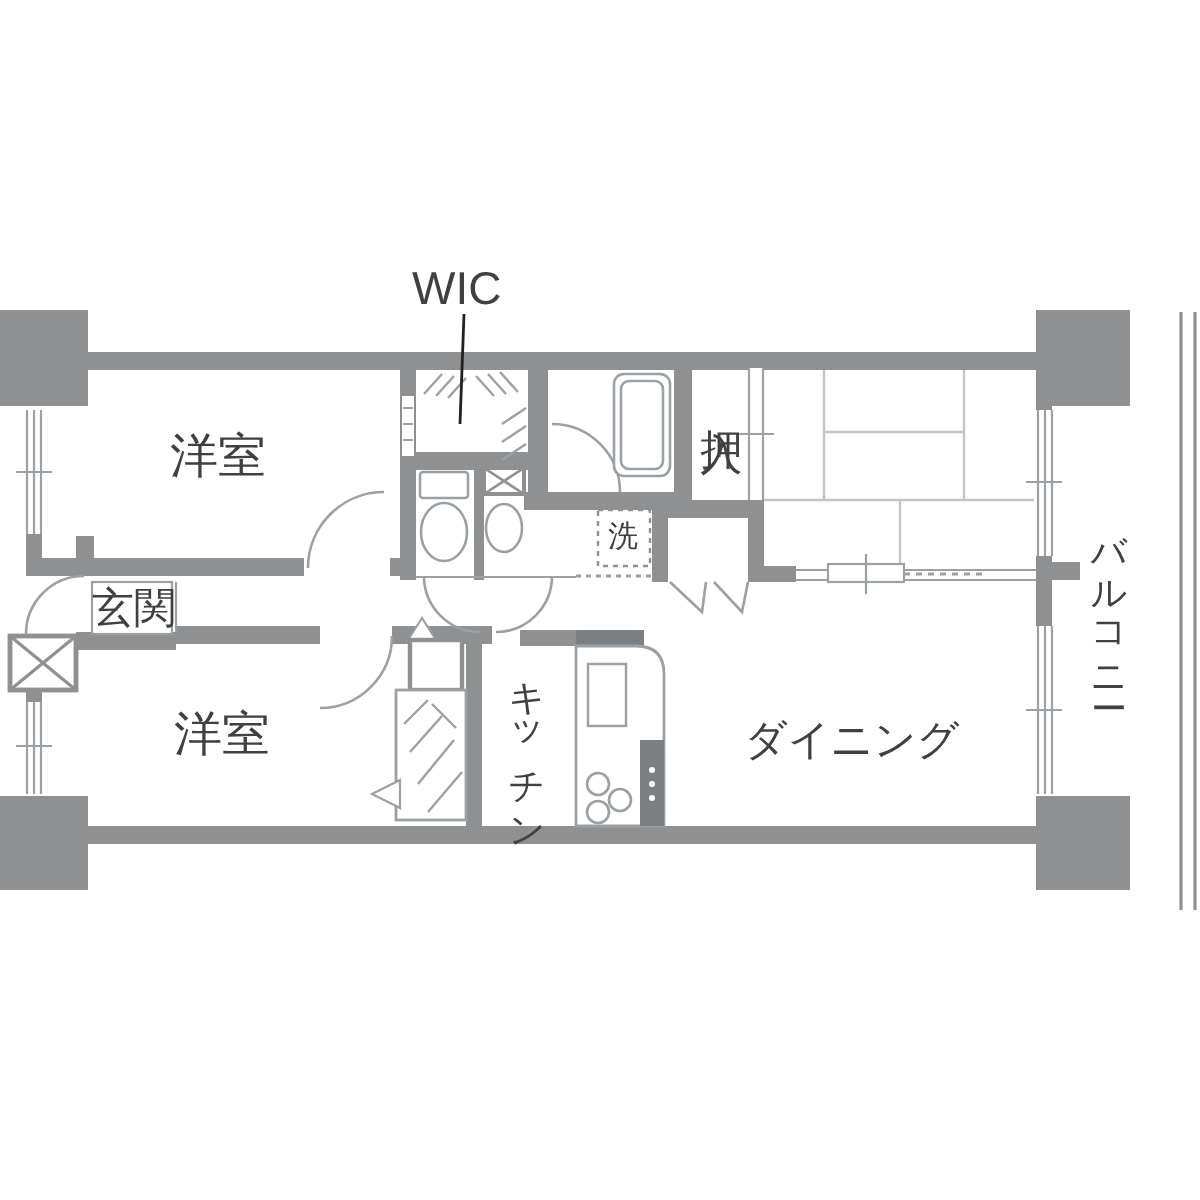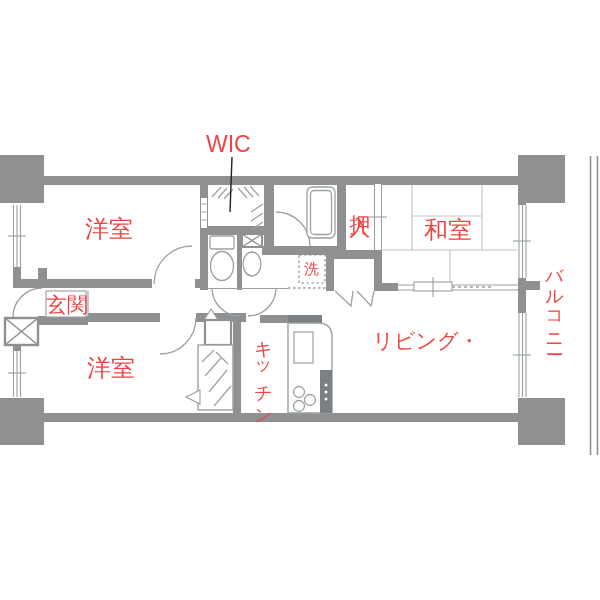--- a/index.html
+++ b/index.html
@@ -1,19 +1,19 @@
 <!DOCTYPE html>
 <html><head>
 <meta charset="utf-8">
 <style>
   html,body{margin:0;padding:0;background:#ffffff;}
   #stage{position:relative;width:600px;height:600px;background:#ffffff;overflow:hidden;
          font-family:"Liberation Sans","DejaVu Sans",sans-serif;color:#111;}
   #plan-svg{position:absolute;left:0;top:0;}
-  .lbl{position:absolute;line-height:1.08;white-space:nowrap;color:#ef4444;}
+  .lbl{position:absolute;line-height:1.08;white-space:nowrap;color:#404040;}
   .ctr{text-align:center;font-family:Liberation Mono, monospace;}
   .v{writing-mode:vertical-rl;text-orientation:mixed;letter-spacing:2px;}
 </style>
 </head>
 <body>
 
 <div id="stage">
 
 <svg id="plan-svg" width="600" height="600" viewBox="0 0 600 600">
   <g fill="#8e9092" stroke="none">
@@ -209,29 +209,28 @@
           <circle cx="326" cy="392" r="1.5"></circle>
           <circle cx="326" cy="399" r="1.5"></circle>
     </g>
   </g>
 </svg>
 
 <div class="lbl" style="left:206px;top:132px;font-size:23px;">WIC</div>
 
 <div class="lbl ctr" style="left:61px;top:218px;width:96px;font-size:24px;">洋室</div>
 
-<div class="lbl ctr" style="left:400px;top:219px;width:96px;font-size:24px;">和室</div>
 
 <div class="lbl v" style="left:348px;top:198px;font-size:21px;letter-spacing:1px;">押入</div>
 
 <div class="lbl" style="left:304px;top:261px;font-size:15px;">洗</div>
 
 <div class="lbl ctr" style="left:46px;top:296px;width:40px;font-size:21px;">玄関</div>
 
 <div class="lbl ctr" style="left:63px;top:357px;width:96px;font-size:24px;">洋室</div>
 
 <div class="lbl v" style="left:253px;top:328px;font-size:18px;">キッチン</div>
 
-<div class="lbl ctr" style="left:371px;top:332px;width:110px;font-size:21px;">リビング・</div>
+<div class="lbl ctr" style="left:371px;top:362px;width:110px;font-size:21px;">ダイニング</div>
 
 <div class="lbl v" style="left:544px;top:255px;font-size:18px;">バルコニー</div>
 
 </div>
 
 </body></html>

